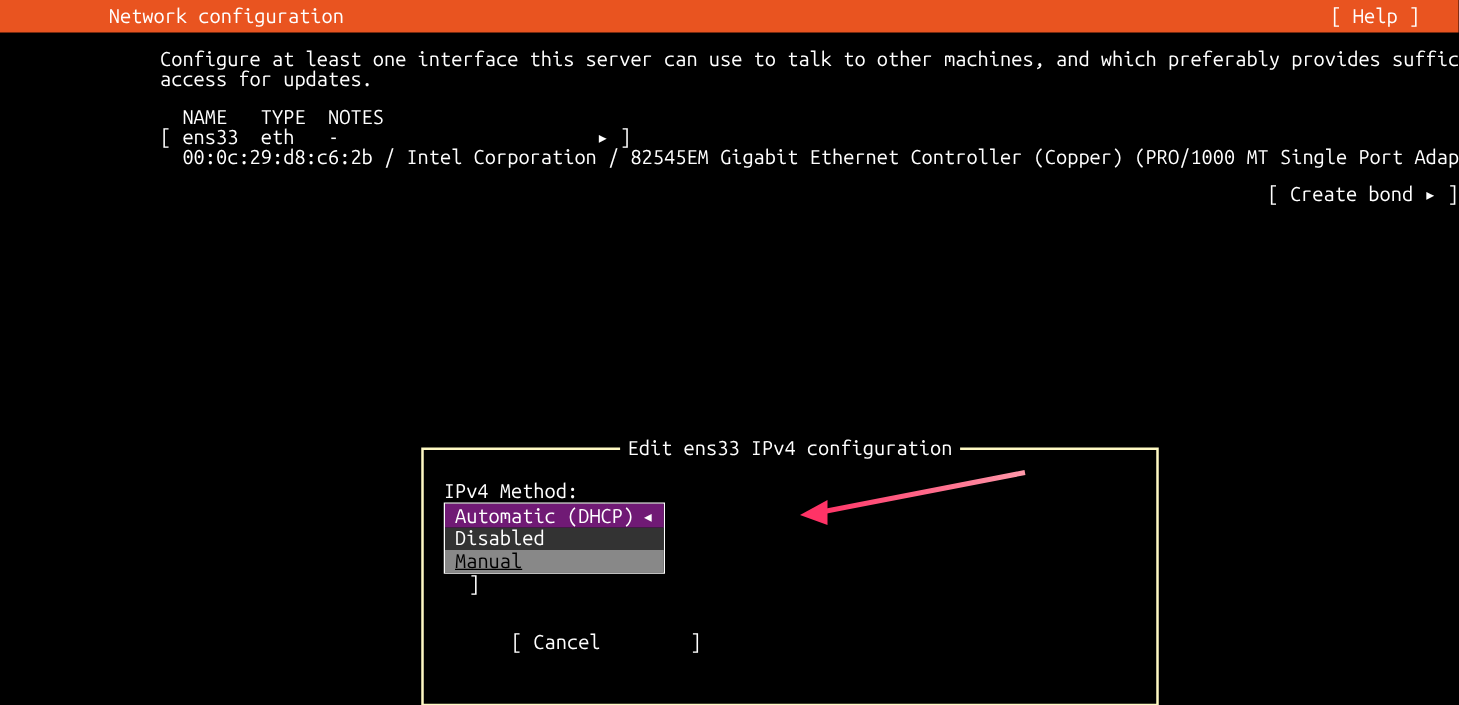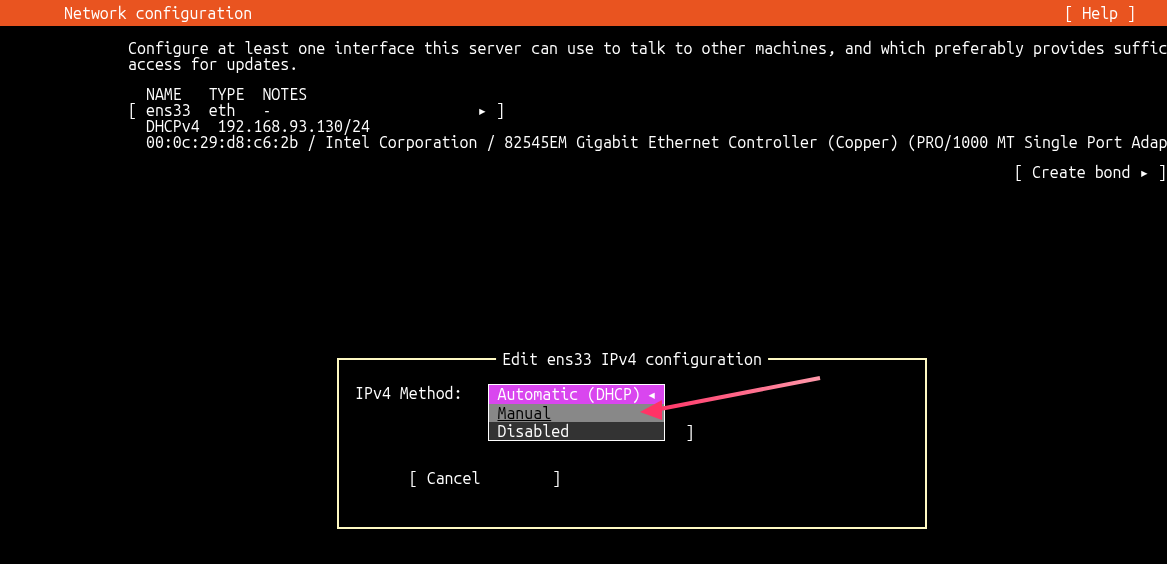--- a/index.html
+++ b/index.html
@@ -14,21 +14,21 @@
       position: relative;
     }
     .header {
       background: #e95420;
       color: #fff;
       padding: 4px 0;
       display: flex;
       justify-content: space-between;
       width: 100%;
     }
-    .header-left { padding-left: 64px; }
+    .header-left { padding-left: 87px; }
     .header-right { padding-right: 31px; }
     .content {
       padding: 14px 0 0 128px;
       color: #fff;
       line-height: 1.0;
     }
     .desc { white-space: pre; }
     .table-header { margin-top: 14px; white-space: pre; }
     .iface-row { white-space: pre; }
     .create-bond { margin-top: 14px; white-space: pre; text-align: right; }
@@ -48,37 +48,38 @@
       top: -10px;
       left: 50%;
       transform: translateX(-50%);
       background: #000;
       padding: 0 6px;
       white-space: nowrap;
     }
     .field-row {
       display: flex;
       align-items: flex-start;
+      flex-direction: column;
     }
     .field-label {
       white-space: pre;
       padding-right: 8px;
     }
     .dropdown {
       border: 1px solid #fff;
       background: #000;
     }
     .dropdown-item {
       padding: 0 8px;
       background: #333;
       cursor: pointer;
     }
     .dropdown-item.sel {
       position: relative;
-      background: #d946ef;
+      background: #701a75;
     }
     .dropdown-item.hov {
       background: #888;
       color: #000;
     }
     .dropdown-item.hov .underline {
       text-decoration: underline;
     }
     .dd-caret { padding-left: 6px; }
     .after-dd { white-space: pre; }
@@ -103,39 +104,38 @@
 <div class="header">
   <div class="header-left">Network configuration</div>
   <div class="header-right">[ Help ]</div>
 </div>
 
 <div class="content">
   <div class="desc">Configure at least one interface this server can use to talk to other machines, and which preferably provides sufficient
 access for updates.</div>
   <div class="table-header">  NAME   TYPE  NOTES</div>
   <div class="iface-row">[ ens33  eth   -                       ▸ ]</div>
-  <div class="iface-row">  DHCPv4  192.168.93.130/24</div>
   <div class="iface-row">  00:0c:29:d8:c6:2b / Intel Corporation / 82545EM Gigabit Ethernet Controller (Copper) (PRO/1000 MT Single Port Adapter)</div>
   <div class="create-bond">[ Create bond ▸ ]</div>
 </div>
 
 <div class="dialog-wrap">
   <div class="dialog-border">
     <div class="dialog-title"> Edit ens33 IPv4 configuration </div>
     <div class="field-row">
       <span class="field-label">IPv4 Method:  </span>
       <div class="dropdown">
         <div class="dropdown-item sel">
           <span>Automatic (DHCP)</span><span class="dd-caret">◂</span>
         </div>
+        <div class="dropdown-item">
+          <span>Disabled</span>
+        </div>
         <div class="dropdown-item hov">
           <span class="underline">Manual</span>
-        </div>
-        <div class="dropdown-item">
-          <span>Disabled</span>
         </div>
       </div>
       <div style="display:flex;flex-direction:column;justify-content:flex-end;align-self:stretch;">
         <span class="after-dd" style="margin-left:20px;">]</span>
       </div>
     </div>
     <div class="buttons">
       <span class="btn-bracket">[ Cancel        ]</span>
     </div>
   </div>

